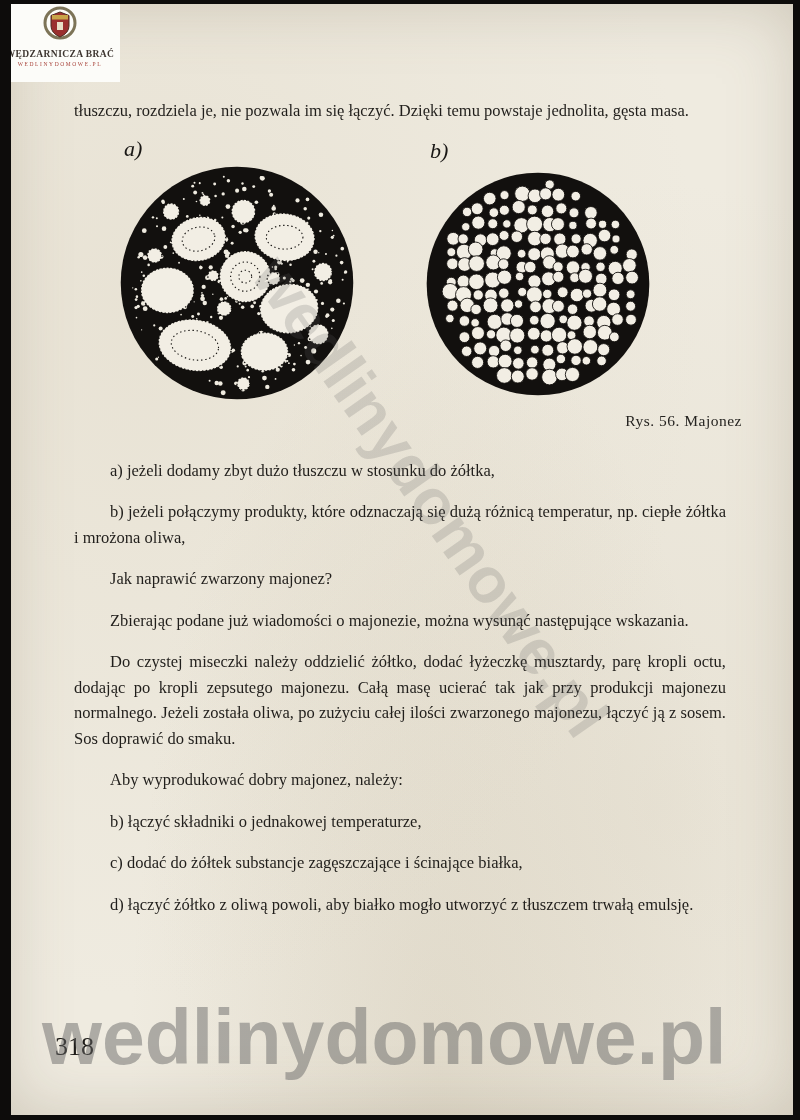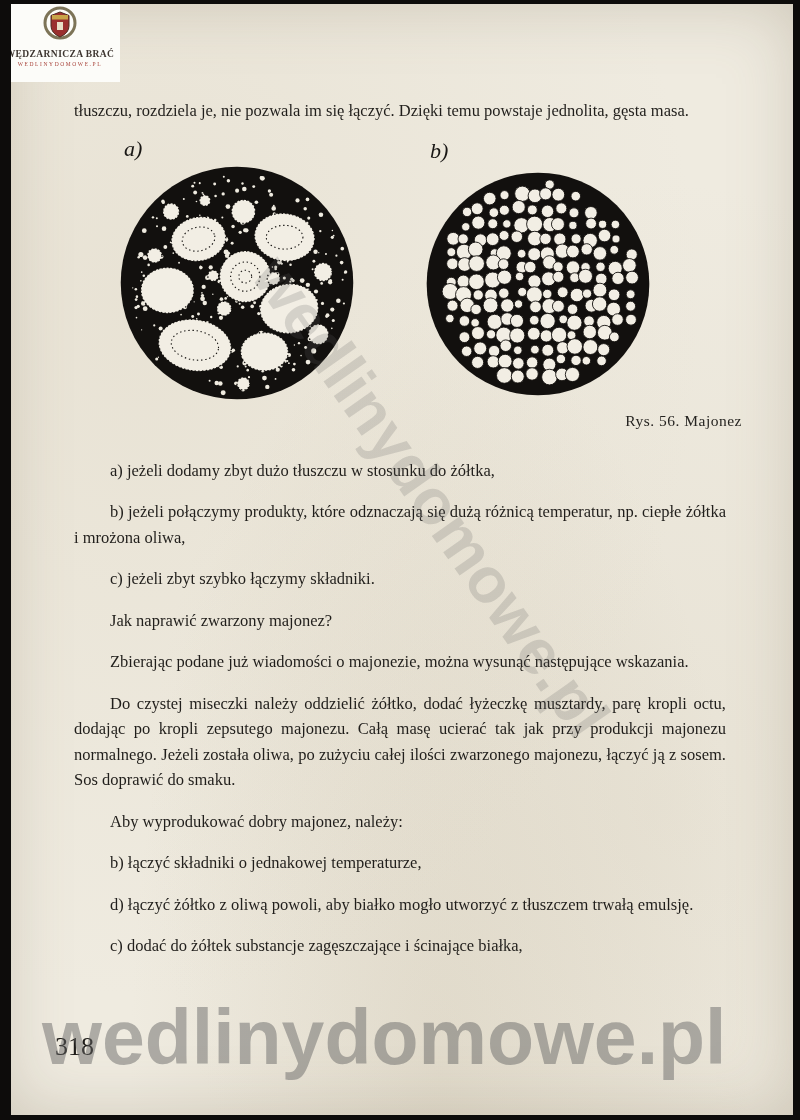--- a/index.html
+++ b/index.html
@@ -577,28 +577,27 @@
             <circle cx="154.9" cy="229.5" r="7.1"></circle>
             <circle cx="166.7" cy="229.6" r="8.0"></circle>
           </g>
       </svg>
 
       <div class="fig-caption">Rys. 56. Majonez</div>
     </div>
 
     <p class="indent">a) jeżeli dodamy zbyt dużo tłuszczu w stosunku do żółtka,</p>
     <p class="indent">b) jeżeli połączymy produkty, które odznaczają się dużą różnicą temperatur, np. ciepłe żółtka i mrożona oliwa,</p>
-    <p class="indent">c) jeżeli zbyt szybko łączymy składniki.</p>
     <p class="indent italic">Jak naprawić zwarzony majonez?</p>
     <p class="indent">Zbierając podane już wiadomości o majonezie, można wysunąć następujące wskazania.</p>
     <p class="indent">Do czystej miseczki należy oddzielić żółtko, dodać łyżeczkę musztardy, parę kropli octu, dodając po kropli zepsutego majonezu. Całą masę ucierać tak jak przy produkcji majonezu normalnego. Jeżeli została oliwa, po zużyciu całej ilości zwarzonego majonezu, łączyć ją z sosem. Sos doprawić do smaku.</p>
     <p class="indent">Aby wyprodukować dobry majonez, należy:</p>
     <p class="indent">b) łączyć składniki o jednakowej temperaturze,</p>
+    <p class="indent">c) dodać do żółtek substancje zagęszczające i ścinające białka,</p>
     <p class="indent">d) łączyć żółtko z oliwą powoli, aby białko mogło utworzyć z tłuszczem trwałą emulsję.</p>
-    <p class="indent">c) dodać do żółtek substancje zagęszczające i ścinające białka,</p>
   </div>
 
   <div class="wm wm-diag">wedlinydomowe.pl</div>
   <div class="wm wm-bottom">wedlinydomowe.pl</div>
 
   <div class="page-number">318</div>
 
 </div>
 
 </body></html>

